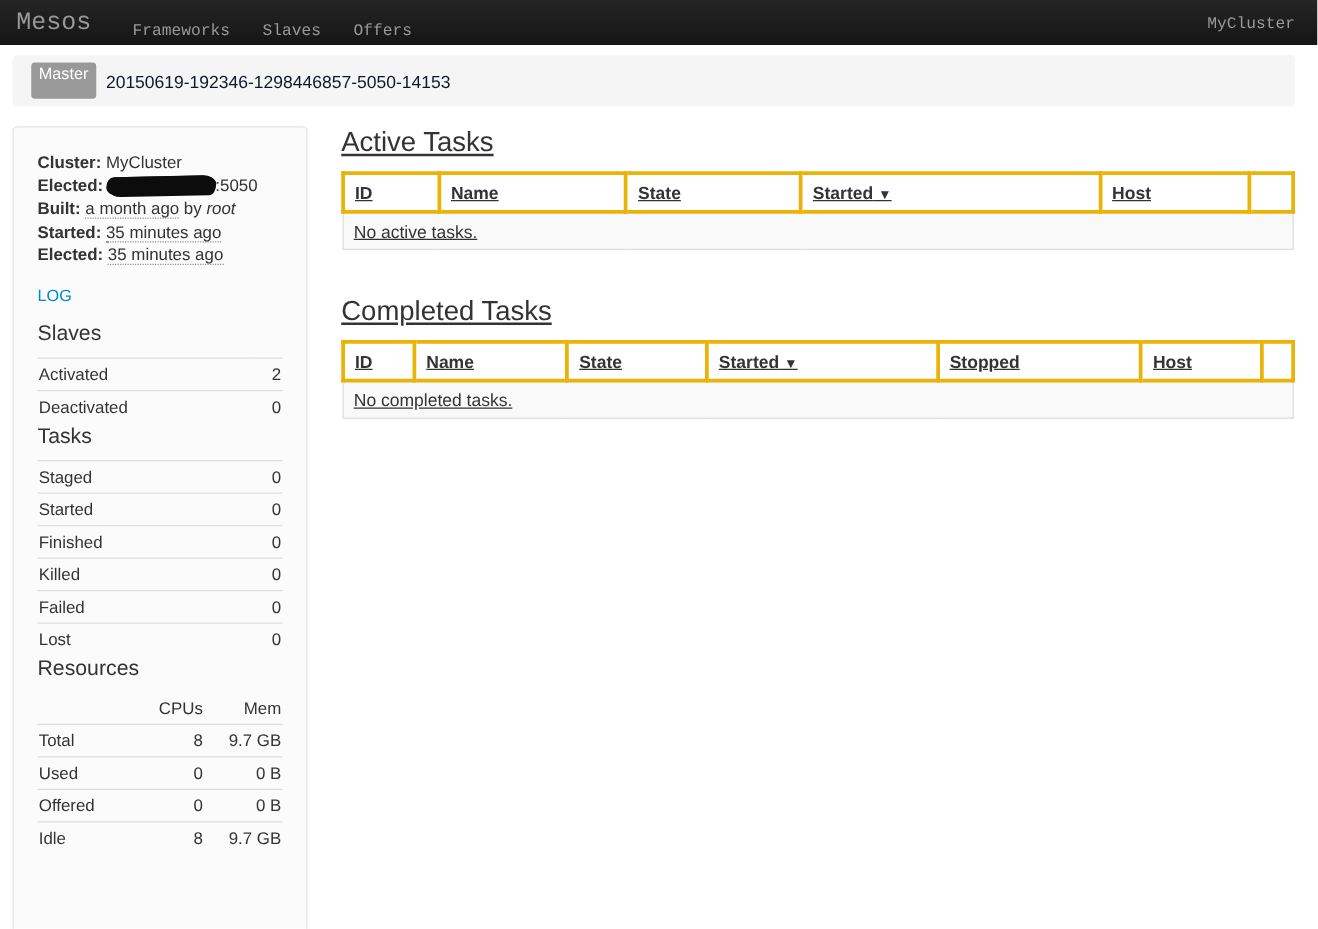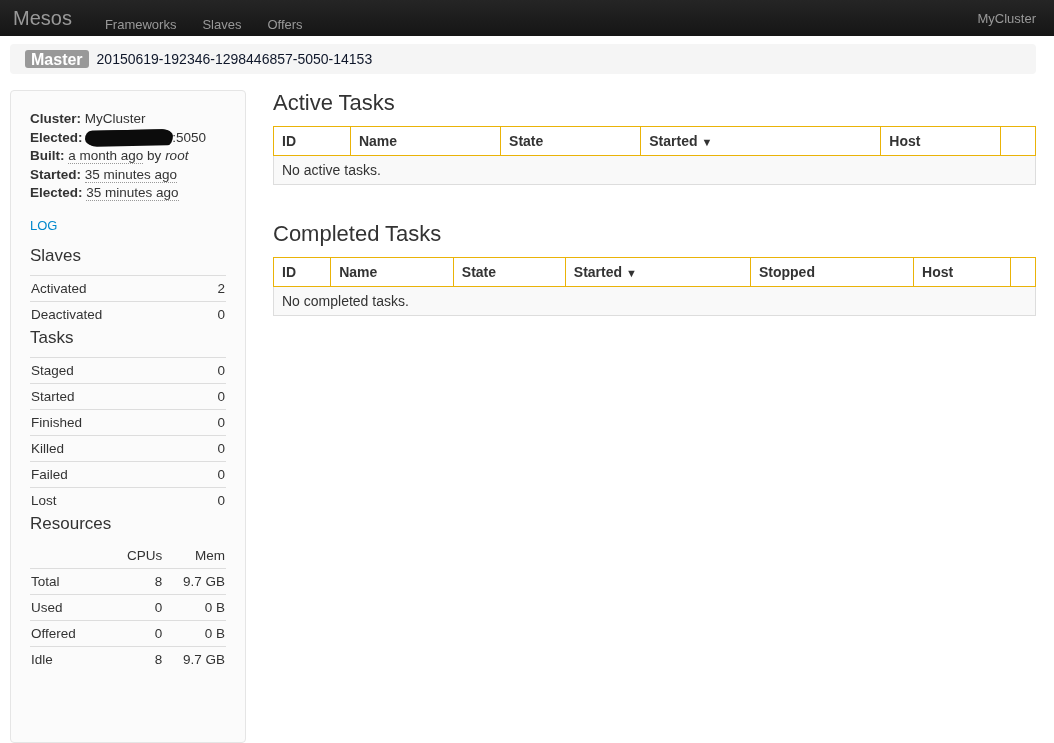--- a/index.html
+++ b/index.html
@@ -12,20 +12,21 @@
     width: 1054px;
   }
 
   
   .navbar {
     height: 36px;
     background: linear-gradient(to bottom, #252525, #151515);
     display: flex;
     align-items: center;
     padding: 0 18px 0 0;
+    font-family: Liberation Mono, monospace;
   }
   .navbar .brand {
     color: #999;
     font-size: 20px;
     padding: 0 20px 0 13px;
     text-decoration: none;
     cursor: pointer;
   }
   .navbar .nav { list-style: none; display: flex; height: 100%; }
   .navbar .nav li {
@@ -47,23 +48,23 @@
     background: #f5f5f5;
     border-radius: 4px;
     padding: 6px 15px;
     display: flex;
     align-items: center;
     gap: 8px;
   }
   .badge {
     background: #999;
     color: #fff;
-    font-size: 16px;
-    font-weight: bold;
-    padding: 2px 6px 0;
+    font-size: 13px;
+    font-weight: normal;
+    padding: 2px 6px 14px;
     border-radius: 3px;
     line-height: 1;
   }
   .master-id { color: #0f172a; font-size: 14px; }
 
   
   .content { display: flex; align-items: flex-start; margin-top: 16px; }
 
   
   .well {
@@ -111,39 +112,39 @@
     text-align: left;
     font-weight: normal;
   }
   .side-table .num { text-align: right; }
   .side-table thead th { border-top: none; }
   .res-table col.c-label { width: 42%; }
   .res-table col.c-cpus  { width: 26%; }
   .res-table col.c-mem   { width: 32%; }
 
   
-  .main { flex: 1; margin-left: 27px; }
+  .main { flex: 1; margin-left: 27px; text-decoration: underline; }
   .main h3 {
     font-size: 22px;
     font-weight: normal;
     color: #333;
     margin-top: 21px;
     margin-bottom: 10px;
     line-height: 26px;
   }
   .main h3:first-child { margin-top: 0; }
   .main .second { margin-top: 36px; }
   .data-table {
     width: 100%;
     border-collapse: collapse;
     border: 1px solid #ddd;
     font-size: 14px;
   }
   .data-table th {
-    border: 1px solid #eab308;
+    border: 3px solid #eab308;
     text-align: left;
     font-weight: bold;
     padding: 6px 8px;
     background: #fff;
     cursor: pointer;
   }
   .data-table td { border: 1px solid #ddd; padding: 6px 8px; }
   .data-table .empty-row td { background: #f9f9f9; }
   .sort-arrow { font-size: 11px; }
 </style>

